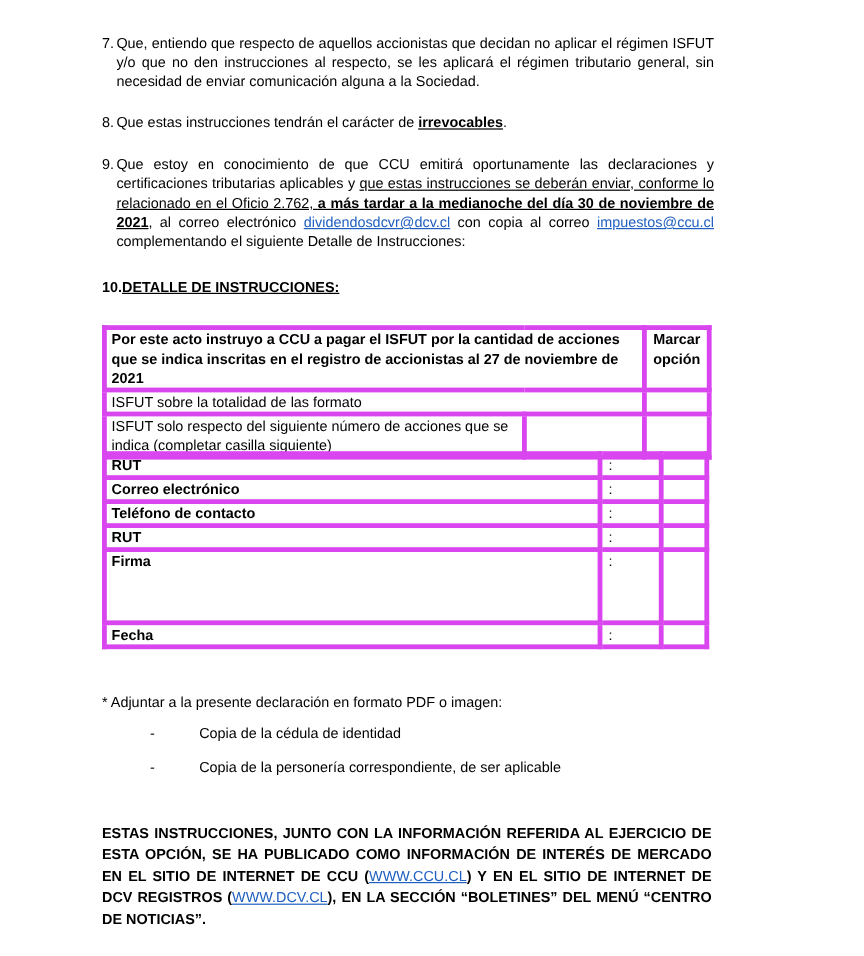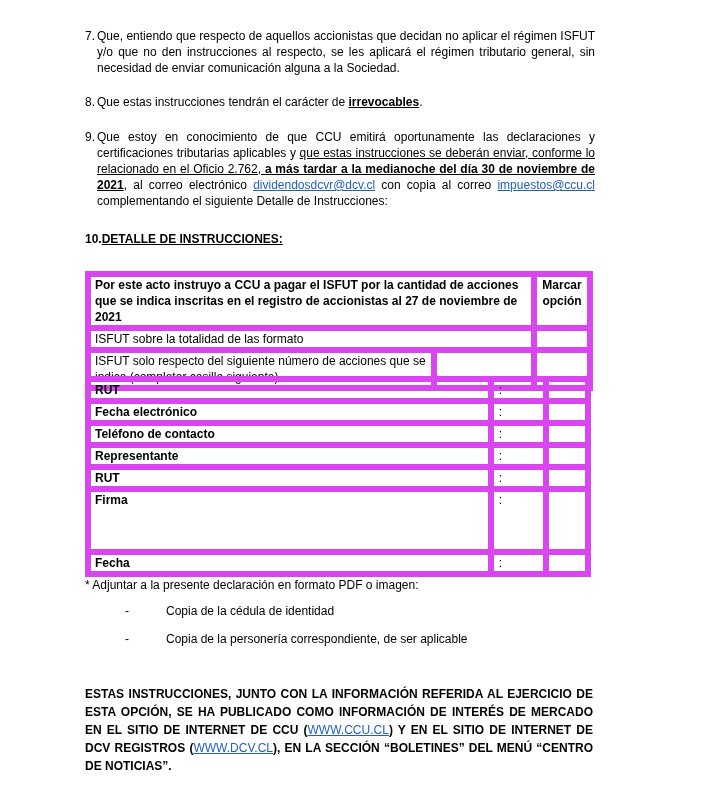--- a/index.html
+++ b/index.html
@@ -8,21 +8,21 @@
     font-family: "Liberation Sans", "DejaVu Sans", sans-serif;
     color: #000; font-size: 12px;
   }
   .p { position: absolute; left: 85px; width: 510px; line-height: 16px; font-size: 12px; }
   .num { position: absolute; left: 0; top: 0; }
   .body { margin-left: 12px; text-align: justify; }
   .u { text-decoration: underline; }
   .b { font-weight: bold; }
   a.link { color: #1f5fbf; text-decoration: underline; }
   table { border-collapse: collapse; position: absolute; font-size: 12px; }
-  td { border: 6px solid #d946ef; padding: 0 4px; vertical-align: top; line-height: 16px; }
+  td { border: 4px solid #d946ef; padding: 0 4px; vertical-align: top; line-height: 16px; }
   .t1 { left: 85px; top: 271px; width: 508px; }
   .t2 { left: 85px; top: 376px; width: 506px; }
   .t2 td { font-weight: bold; }
   .t2 td.colon { font-weight: normal; text-align: left; padding-left: 5px; color: #000; }
   .bullet { position: absolute; left: 125px; font-size: 12px; }
   .bullettext { position: absolute; left: 166px; font-size: 12px; }
   .footer { position: absolute; left: 85px; width: 508px; top: 685px; font-weight: bold; font-size: 12px; line-height: 18px; text-align: justify; }
 </style>
 </head>
 <body>
@@ -65,31 +65,26 @@
   </table>
 
 <table class="t2">
   <tbody>
   <tr>
     <td>RUT</td>
     <td class="colon">:</td>
     <td></td>
   </tr>
   <tr>
-    <td>Fecha electrónico</td>
+    <td>Correo electrónico</td>
     <td class="colon">:</td>
     <td></td>
   </tr>
   <tr>
     <td>Teléfono de contacto</td>
-    <td class="colon">:</td>
-    <td></td>
-  </tr>
-  <tr>
-    <td>Representante</td>
     <td class="colon">:</td>
     <td></td>
   </tr>
   <tr>
     <td>RUT</td>
     <td class="colon">:</td>
     <td></td>
   </tr>
   <tr>
     <td style="height:57px;">Firma</td>

